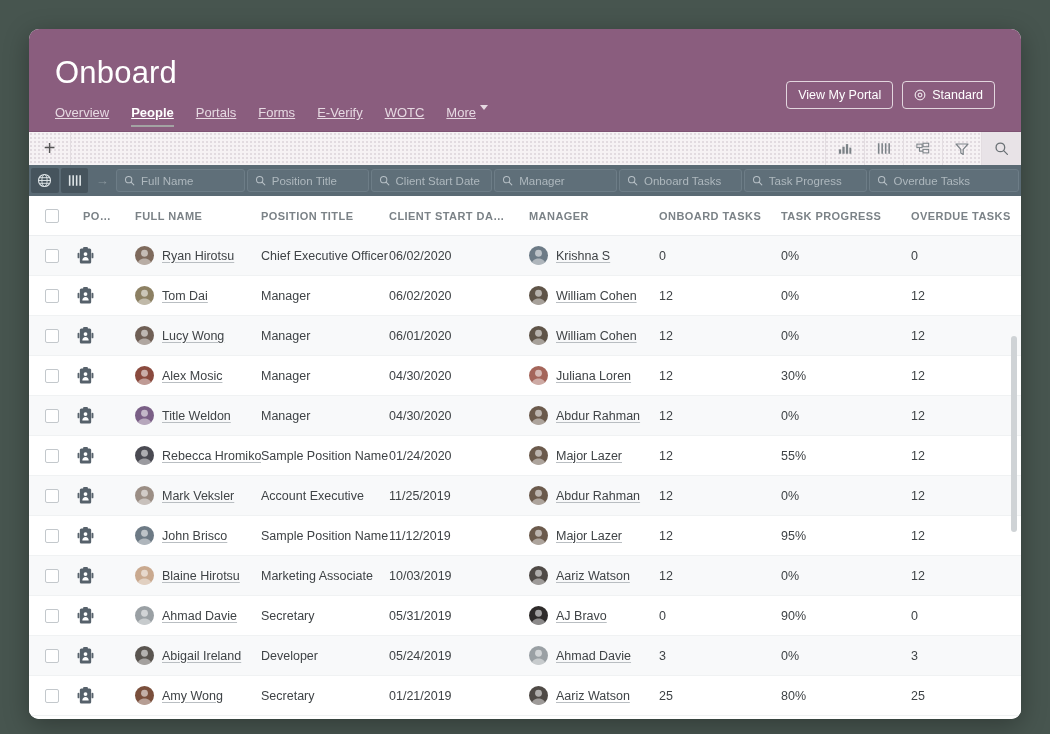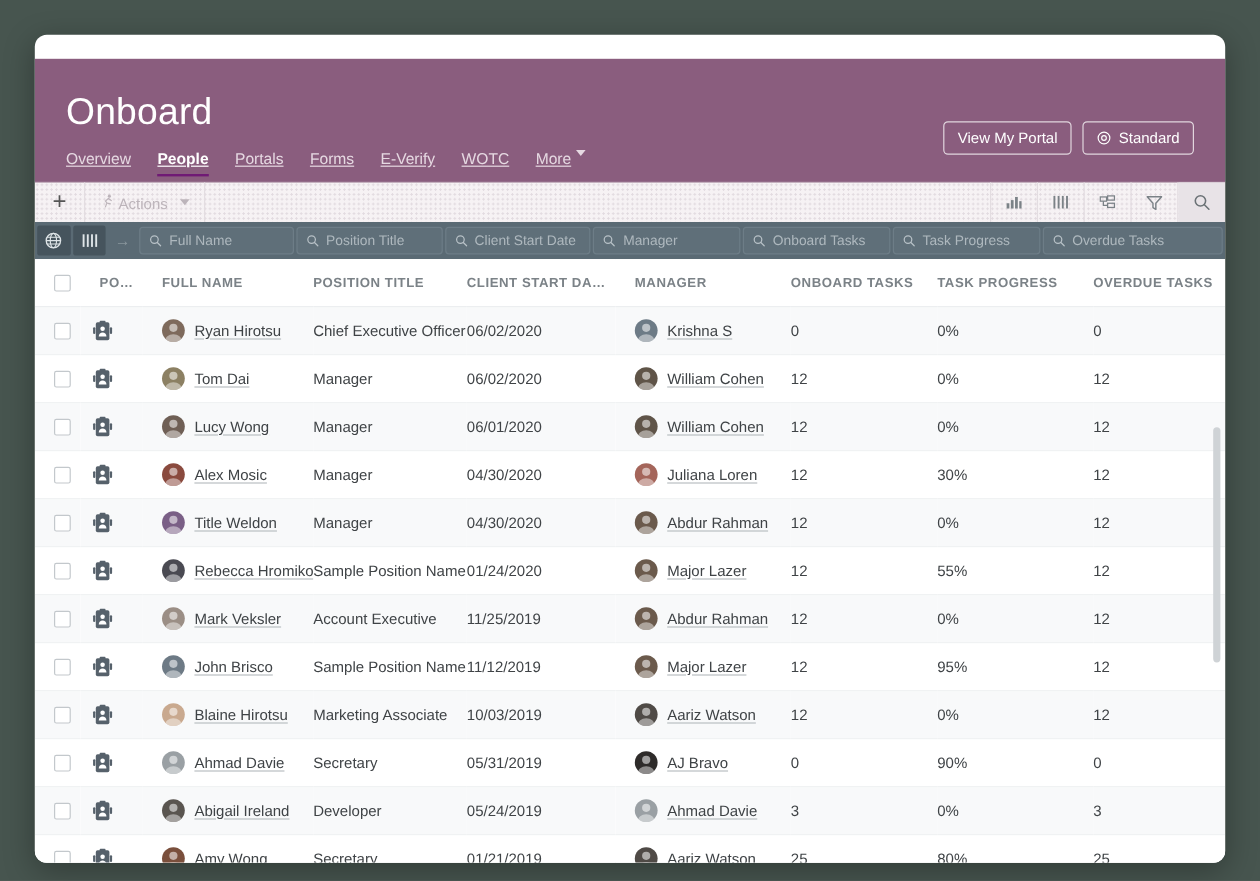--- a/index.html
+++ b/index.html
@@ -14,37 +14,37 @@
     left: 29px; top: 29px;
     width: 992px; height: 690px;
     background: #ffffff;
     border-radius: 10px;
     overflow: hidden;
     box-shadow: 0 6px 26px rgba(0,0,0,0.30);
     display: flex; flex-direction: column;
   }
 
   
-  .hdr { background: #8a5d7e; padding: 22px 26px 0 26px; position: relative; flex: 0 0 auto; height: 102px; margin-top: 20px; }
+  .hdr { background: #8a5d7e; padding: 22px 26px 0 26px; position: relative; flex: 0 0 auto; height: 102px; }
   .hdr-title { color: #fff; font-size: 31px; font-weight: 400; letter-spacing: .2px; line-height: 1; padding-top: 6px; }
   .hdr-actions { position: absolute; right: 26px; top: 52px; display: flex; gap: 9px; }
   .hbtn {
     border: 1px solid rgba(255,255,255,.75);
     color: #fff; background: transparent;
     border-radius: 4px; font-size: 12.5px;
     padding: 6px 11px; cursor: pointer;
     display: flex; align-items: center; gap: 6px;
     font-family: "Liberation Sans", sans-serif; white-space: nowrap;
   }
   .nav { display: flex; gap: 22px; margin-top: 17px; }
   .nav-item {
     color: #e6d9e2; font-size: 13px; cursor: pointer;
     padding-bottom: 5px; display: flex; align-items: flex-start; gap: 4px; text-decoration: underline;
   }
-  .nav-item.active { color: #fff; font-weight: bold; border-bottom: 2px solid #701a75; }
+  .nav-item.active { color: #fff; font-weight: bold; border-bottom: 2px solid #a3a3a3; }
   .caret { width: 0; height: 0; border-left: 4px solid transparent; border-right: 4px solid transparent; border-top: 5px solid currentColor; display: inline-block; }
 
   
   .toolbar {
     flex: 0 0 auto; height: 34px;
     background: #f6f2f4;
     background-image: radial-gradient(#e2dbe0 1px, transparent 1px);
     background-size: 4px 4px;
     border-top: 1px solid #7d5272;
     display: flex; align-items: stretch;
@@ -168,30 +168,20 @@
       </div>
     </div>
   </div>
 
   <div class="toolbar">
     <div class="tb-cell plus">
       <span>+</span>
     </div>
 
 
-    <div class="tb-cell tb-actions">
-      <span class="lbl">
-        <svg width="13" height="13" viewBox="0 0 16 16">
-          <circle cx="10" cy="3" r="1.6" fill="#bcb4ba"></circle>
-          <path d="M9 5.5 L6 8 L7.5 10 L6 14 M9 5.5 L12 7.5 M7.5 10 L11 11" fill="none" stroke="#bcb4ba" stroke-width="1.2" stroke-linecap="round"></path>
-        </svg>
-        <span>Actions</span>
-      </span>
-      <span class="caret"></span>
-    </div>
 
     <div class="tb-spacer"></div>
 
     <div class="tb-cell tb-ico">
       <svg width="15" height="13" viewBox="0 0 16 14">
         <rect x="1" y="8" width="2.6" height="5" fill="#7b8287"></rect>
         <rect x="5" y="5" width="2.6" height="8" fill="#7b8287"></rect>
         <rect x="9" y="2" width="2.6" height="11" fill="#7b8287"></rect>
         <rect x="13" y="6" width="2.2" height="7" fill="#7b8287"></rect>
       </svg>

